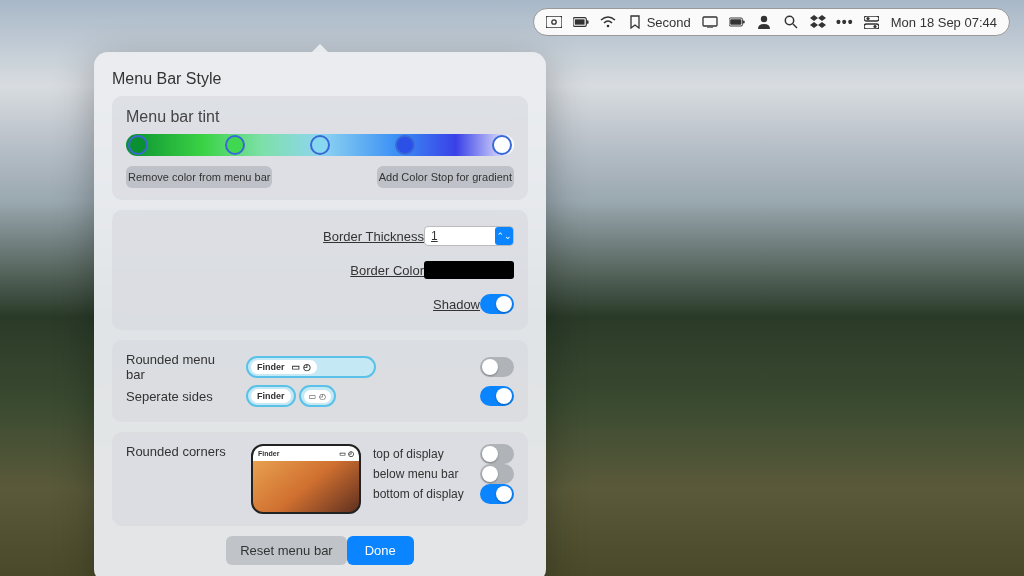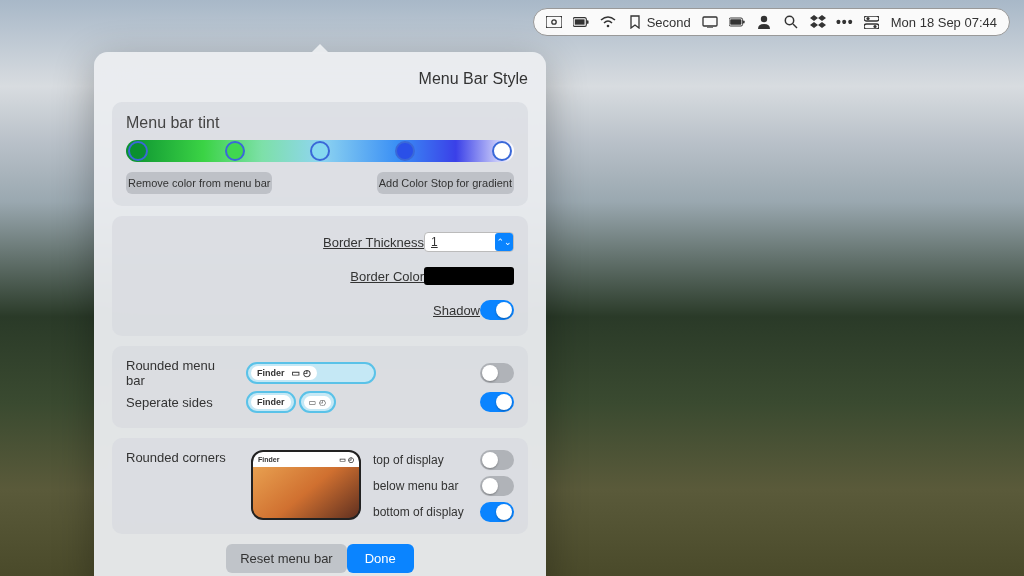--- a/index.html
+++ b/index.html
@@ -53,22 +53,21 @@
   width: 0; height: 0;
   border-left: 10px solid transparent;
   border-right: 10px solid transparent;
   border-bottom: 10px solid rgba(235,237,240,0.95);
 }
 
 .panel-title {
   font-size: 16px;
   font-weight: 500;
   color: #333;
-  margin-bottom: 14px;
-  text-align: right;
+  margin-bottom: 8px;
 }
 
 .section {
   background: rgba(215,218,223,0.7);
   border-radius: 10px;
   padding: 12px 14px;
   margin-bottom: 10px;
 }
 
 .tint-label {
@@ -248,21 +247,21 @@
   padding: 0 5px;
   font-size: 7px;
   font-weight: 600;
 }
 .corners-preview .fake-wp {
   flex: 1;
   background: linear-gradient(140deg, #e8a050 0%, #d07030 50%, #603020 100%);
   border-radius: 0 0 8px 8px;
 }
 
-.corners-options { display: flex; flex-direction: column; gap: 6px; }
+.corners-options { display: flex; flex-direction: column; }
 .corner-opt { display: flex; justify-content: space-between; align-items: center; font-size: 12px; }
 
 .footer {
   display: flex;
   justify-content: center;
   margin-top: 4px;
 }
 
 .btn-secondary {
   background: rgba(170,175,182,0.6);

